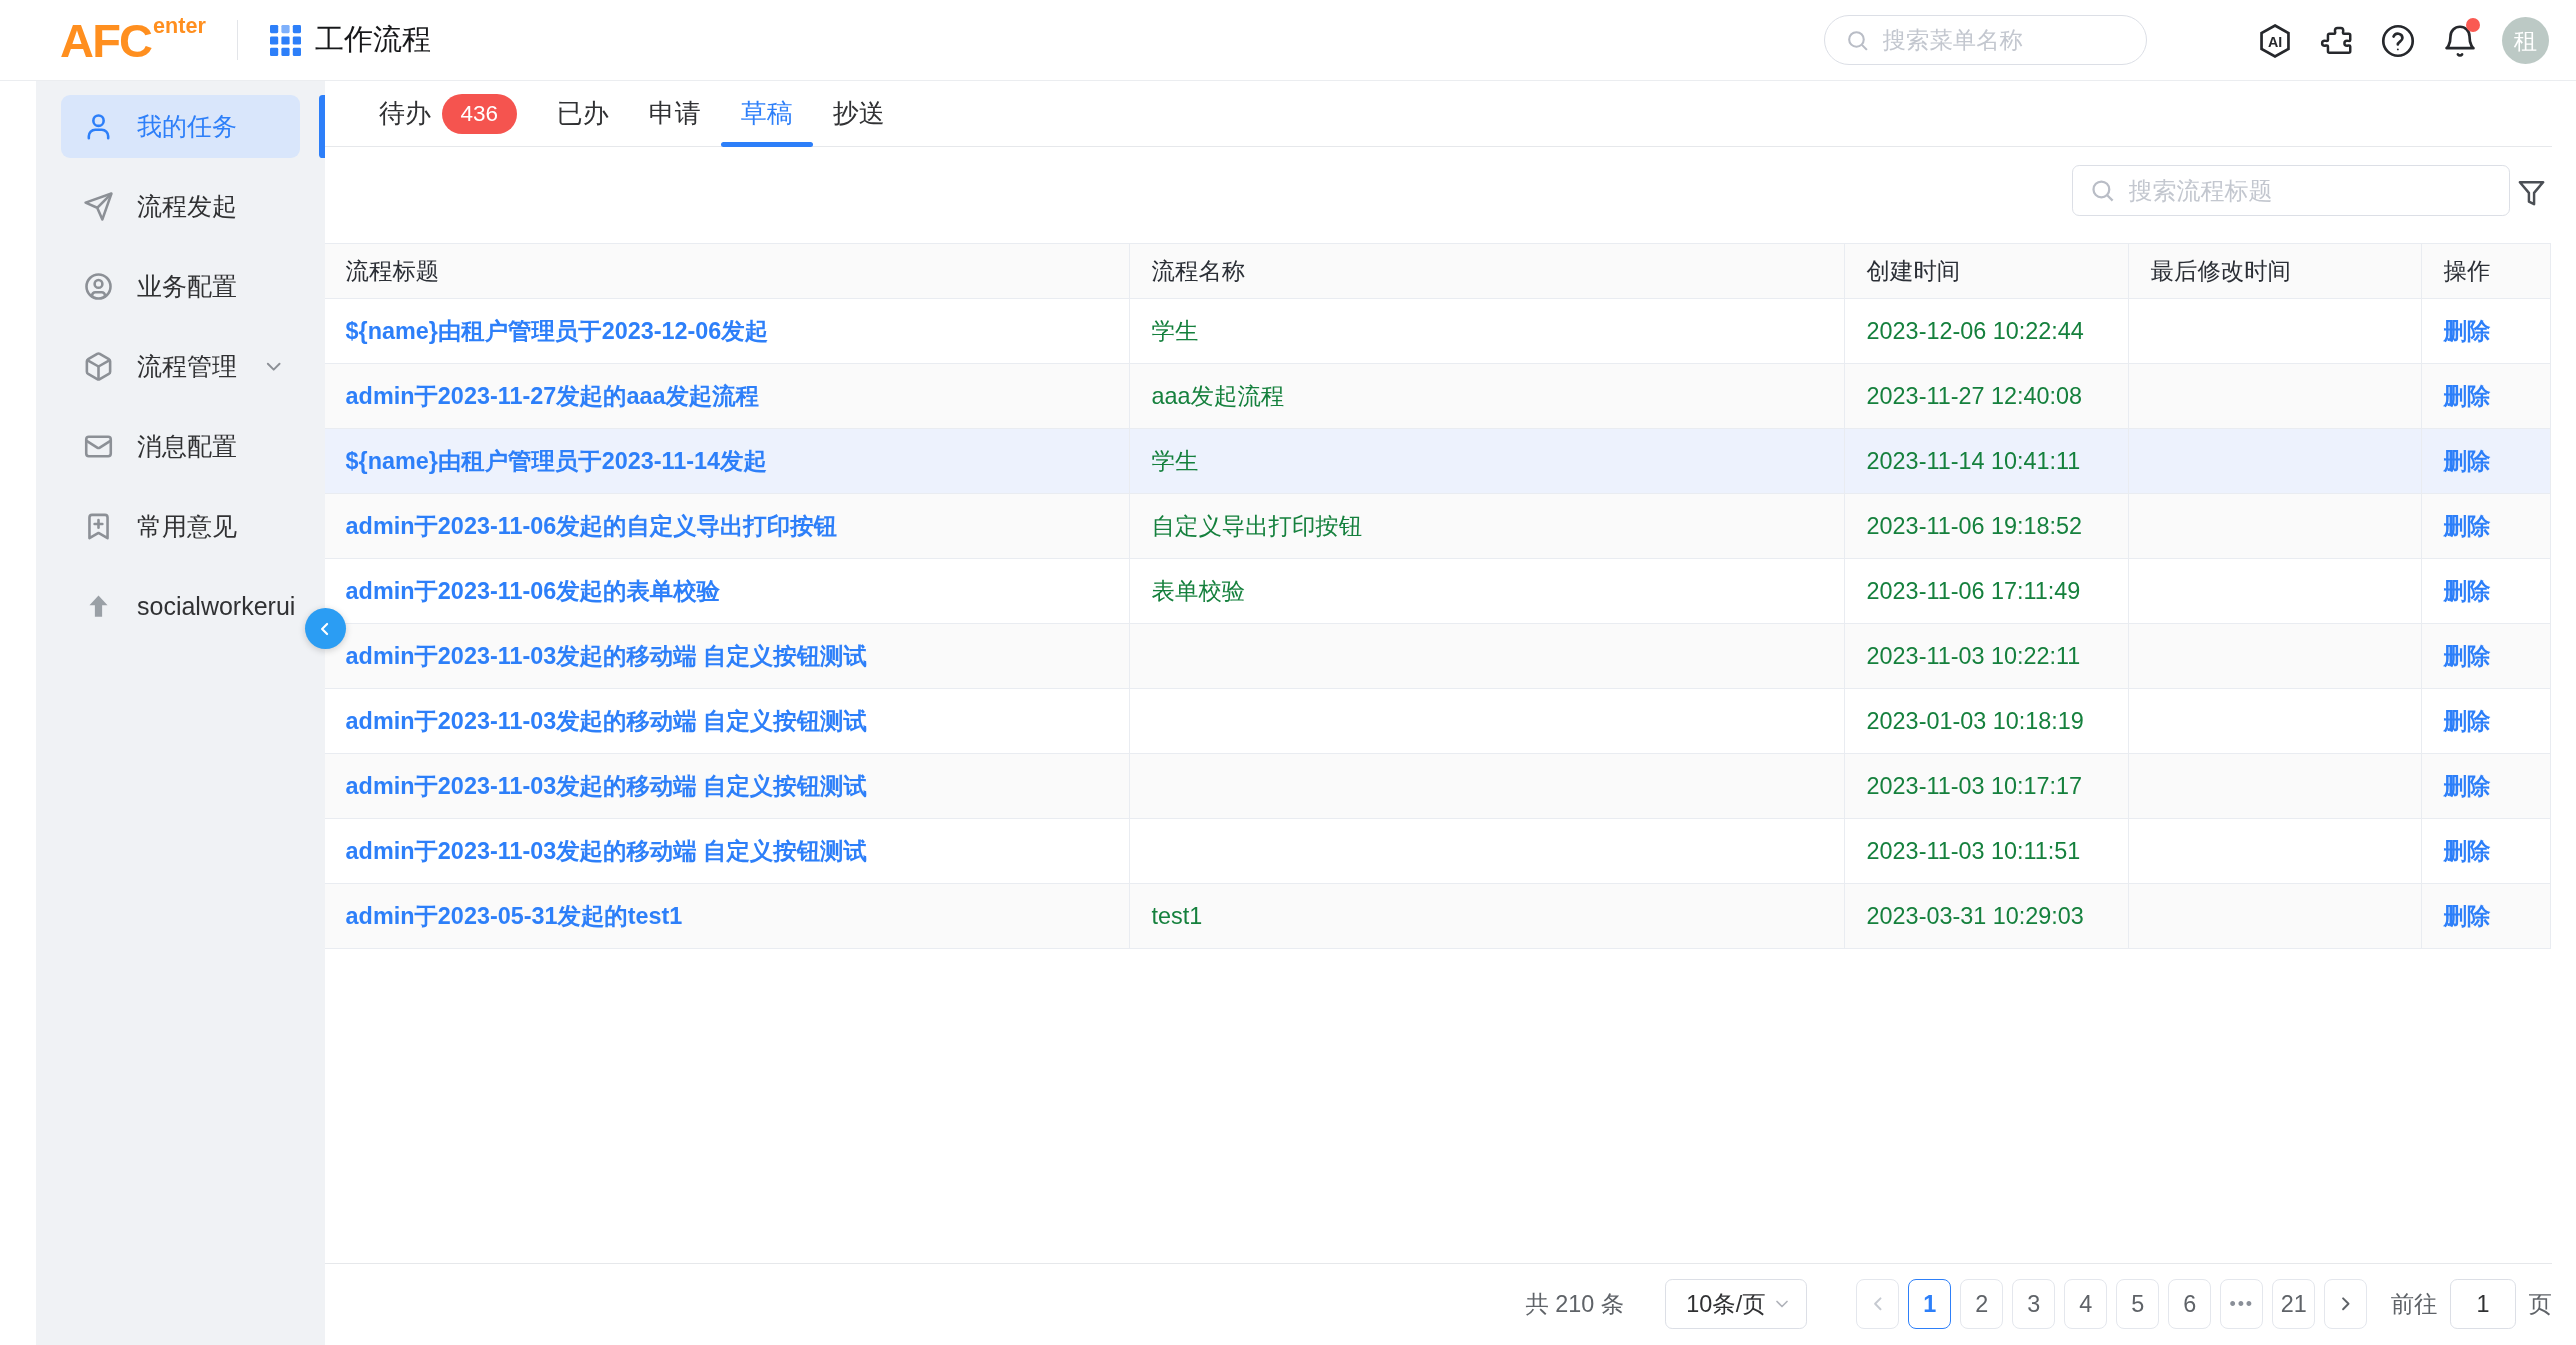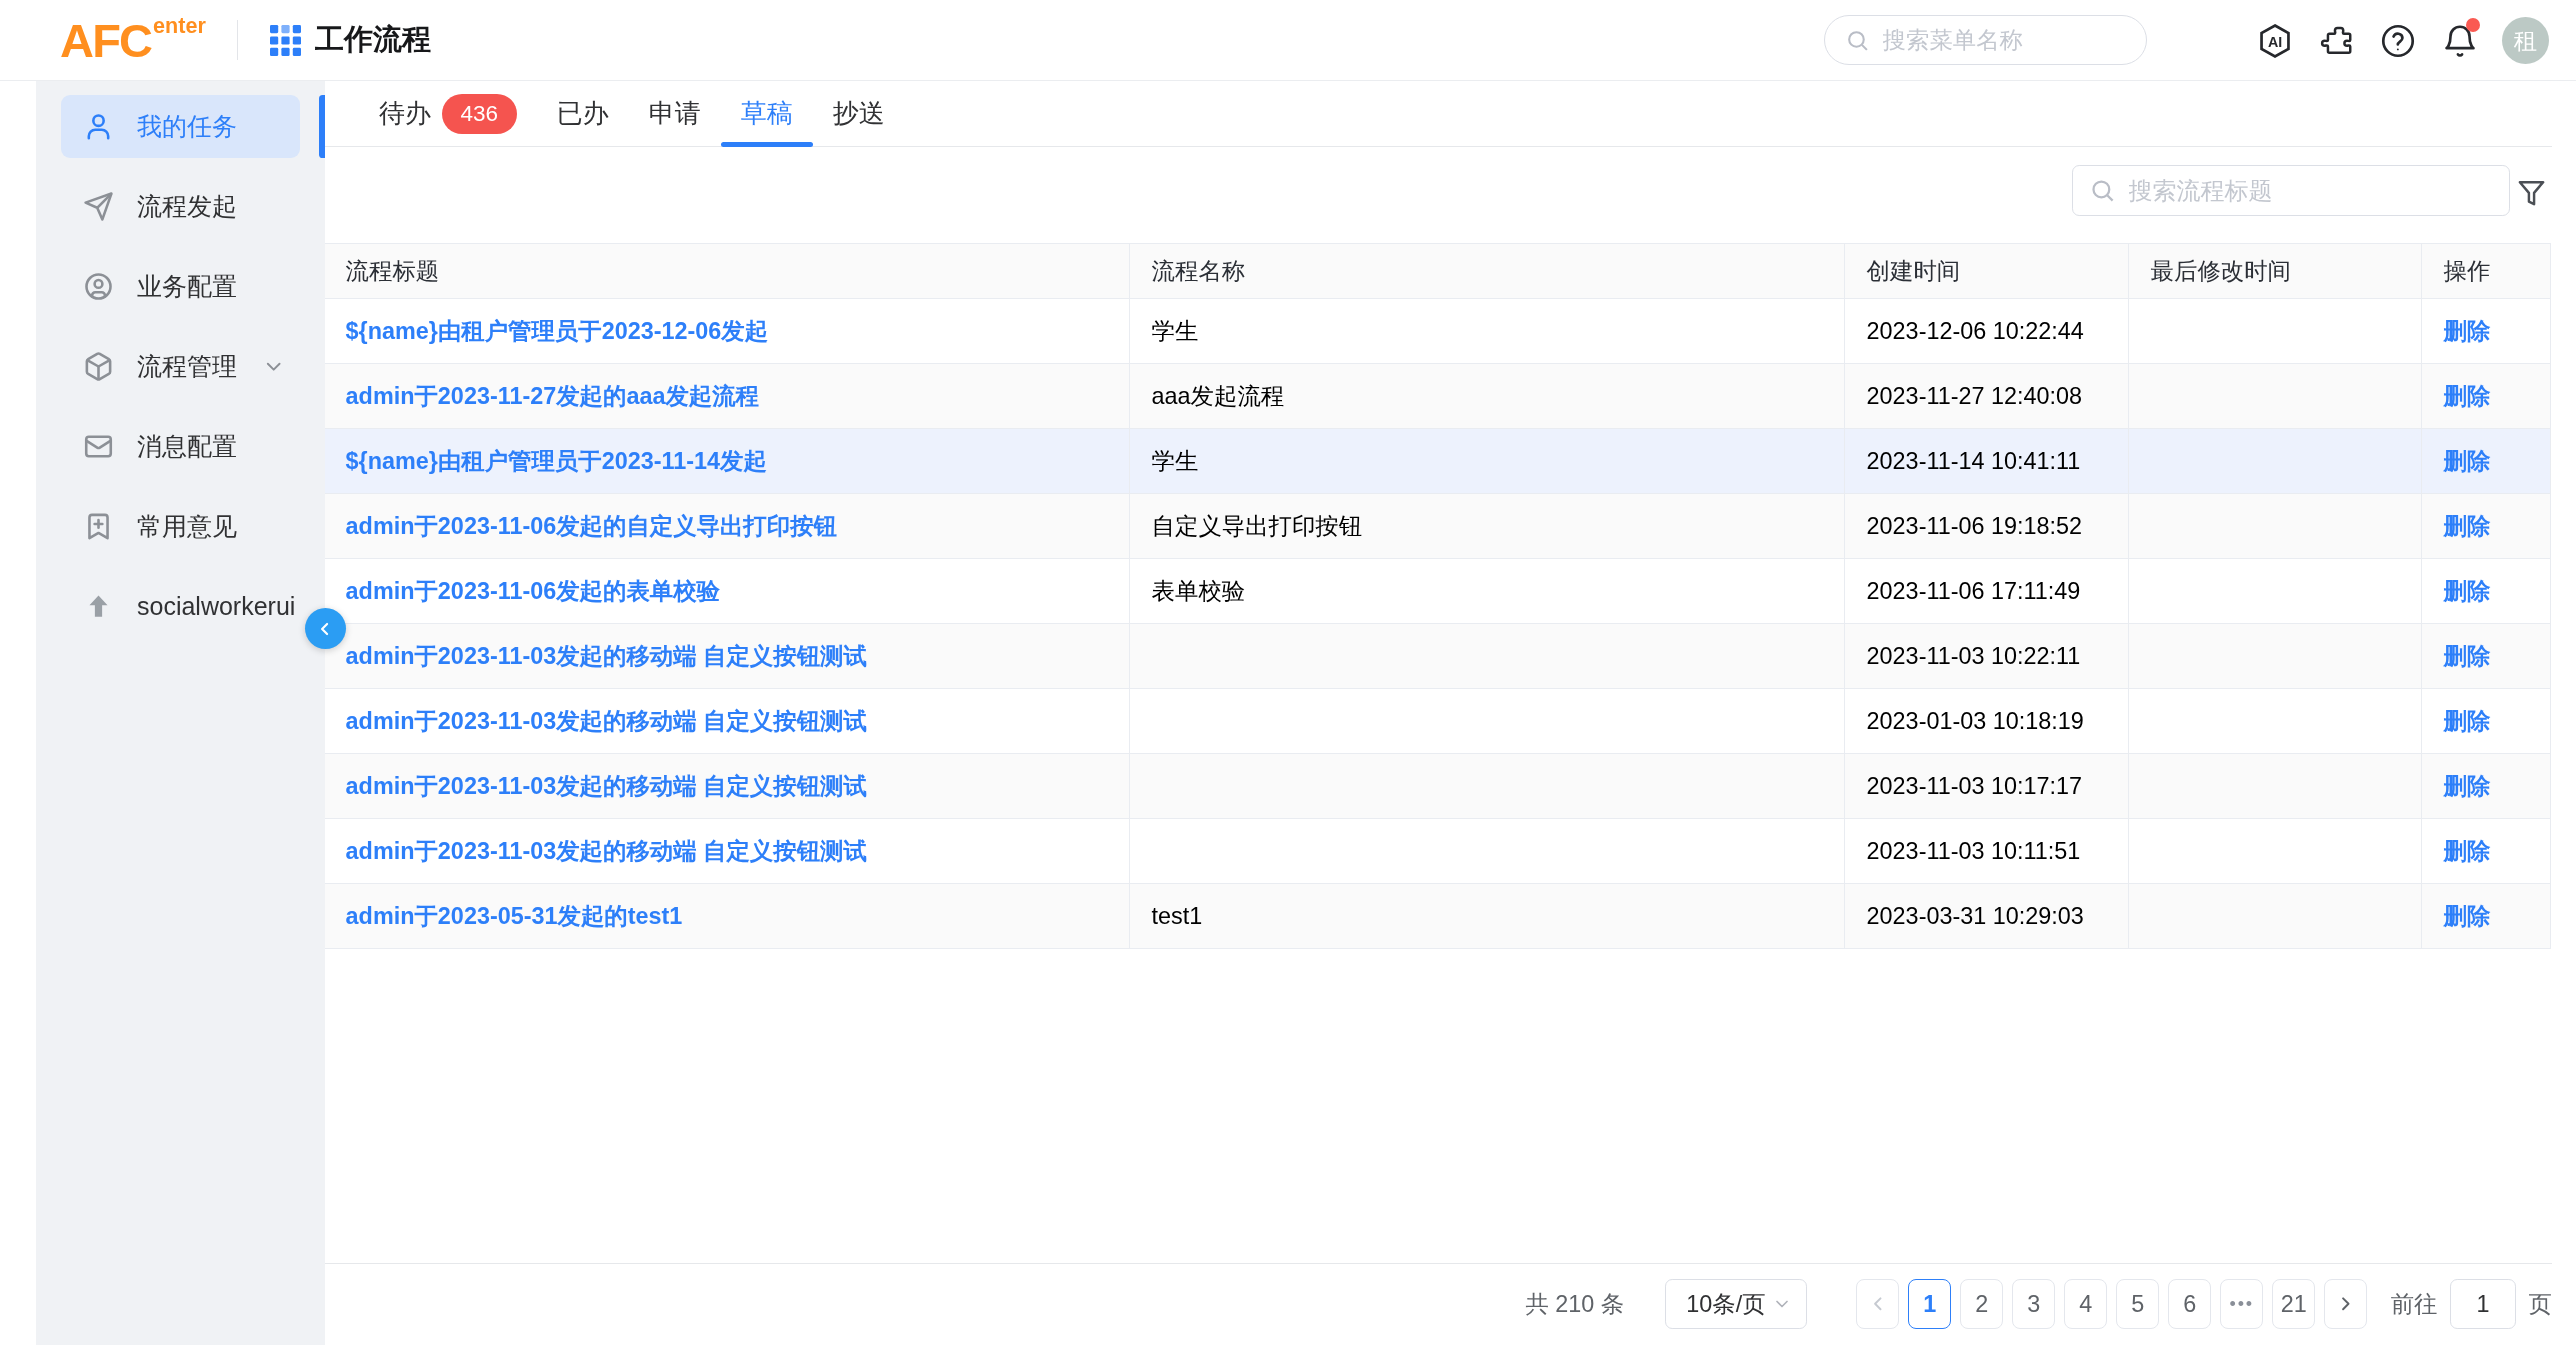--- a/index.html
+++ b/index.html
@@ -7,21 +7,21 @@
     font-family:"Liberation Sans","DejaVu Sans",sans-serif; background:#fff; color:#303133; }
 
   
   .header { position:absolute; left:0; top:0; width:2576px; height:81px; background:#fff;
     border-bottom:0.9px solid #ebedf0; display:flex; align-items:center; z-index:20; }
   .logo { margin-left:60px; display:flex; align-items:flex-start; cursor:pointer; }
   .logo-main { font-size:47px; font-weight:800; color:#ff8f1f; letter-spacing:-1.8px; }
   .logo-sub  { font-size:21.6px; font-weight:700; color:#ff8f1f; margin-left:1.8px; }
   .hdr-divider { width:0.9px; height:40px; background:#e3e5e9; margin:0 32px 0 31px; }
   .grid-icon { width:31px; height:31px; margin-right:14.4px; cursor:pointer; }
-  .app-title { font-size:29px; font-weight:700; color:#17181a; }
+  .app-title { font-size:29px; font-weight:400; color:#17181a; }
   .hdr-search { position:absolute; left:1824px; top:15.3px; width:323px; height:50px;
     border:0.9px solid #dcdfe6; border-radius:25px; display:flex; align-items:center; padding:0 20px; background:#fff; }
   .hdr-search svg { flex:0 0 auto; }
   .hdr-search input { border:none; outline:none; font-size:23.4px; margin-left:12.6px; width:234px;
     color:#303133; background:transparent; font-family:inherit; }
   .hdr-search input::placeholder { color:#c3c7cf; }
   .hdr-icons { position:absolute; right:27px; top:0; height:81px; display:flex; align-items:center; gap:23.4px; }
   .hicon { width:38px; height:38px; display:flex; align-items:center; justify-content:center; cursor:pointer; position:relative; }
   .bell-dot { position:absolute; right:-1.8px; top:-3.6px; width:14.4px; height:14.4px; border-radius:50%; background:#fa5a52; }
   .avatar { width:47px; height:47px; border-radius:50%; background:#bcc9c5; color:#fff; font-size:23.4px;
@@ -61,21 +61,21 @@
   
   .tbl { position:absolute; left:34px; top:162px; width:2228px; border:0.9px solid #e9ecf1; border-bottom:none; font-size:23.4px; }
   .trow { display:grid; grid-template-columns:806px 715px 284px 293px 1fr; border-bottom:0.9px solid #e9ecf1; background:#fff; }
   .trow > div { padding:0 21.6px; height:64px; line-height:64px; border-right:0.9px solid #e9ecf1;
     overflow:hidden; white-space:nowrap; text-overflow:ellipsis; }
   .trow > div:last-child { border-right:none; }
   .thead { background:#fafafa; color:#2b2f36; font-weight:500; }
   .thead > div { height:54px; line-height:54px; }
   .trow.alt { background:#fafafa; }
   .trow.hl { background:#edf2fd; }
-  .cell-dim { color:#000000; }
+  .cell-dim { color:#15803d; }
   a.lnk { color:#2d7ff9; text-decoration:none; cursor:pointer;font-weight:bold; }
 
   
   .pager { position:absolute; left:34px; right:24px; top:1182px; height:81px; border-top:0.9px solid #e6e8eb;
     display:flex; align-items:center; justify-content:flex-end; font-size:23.4px; color:#5f6368; }
   .pager .total { margin-right:41px; }
   .psize { width:142px; height:50px; border:0.9px solid #dcdfe6; border-radius:7.2px; background:#fff;
     display:flex; align-items:center; justify-content:space-between; padding:0 14.4px 0 20px; cursor:pointer; margin-right:40px; color:#303133; }
   .pbtn { min-width:43px; height:50px; border:0.9px solid #e4e7ed; border-radius:8px; background:#fff;
     display:flex; align-items:center; justify-content:center; cursor:pointer; margin-left:9px; color:#5f6368; padding:0 7.2px; }

